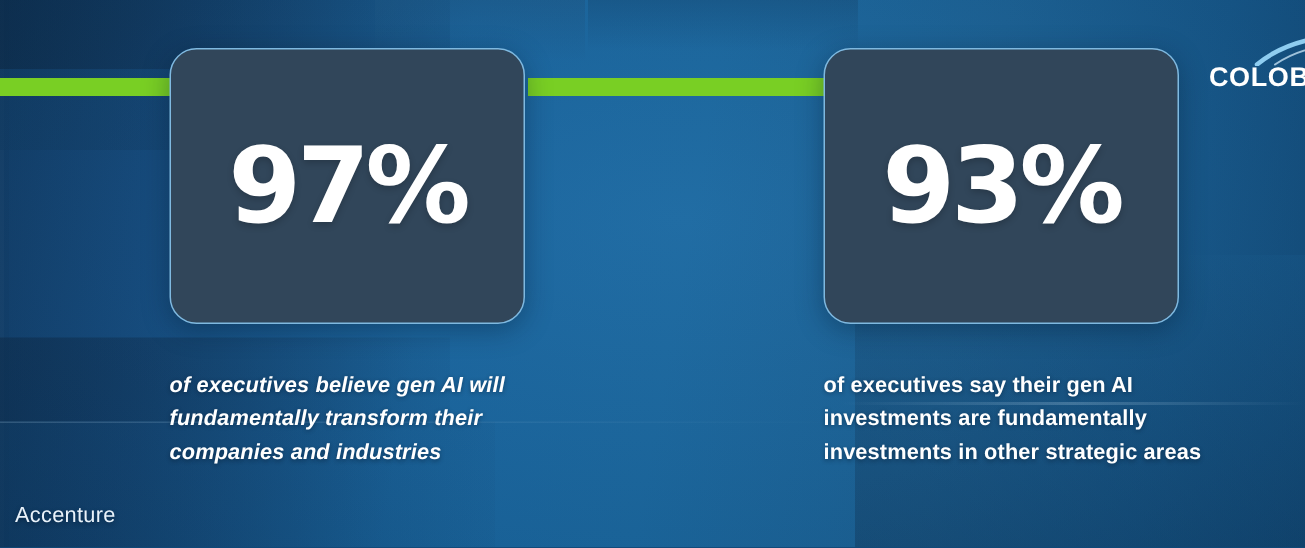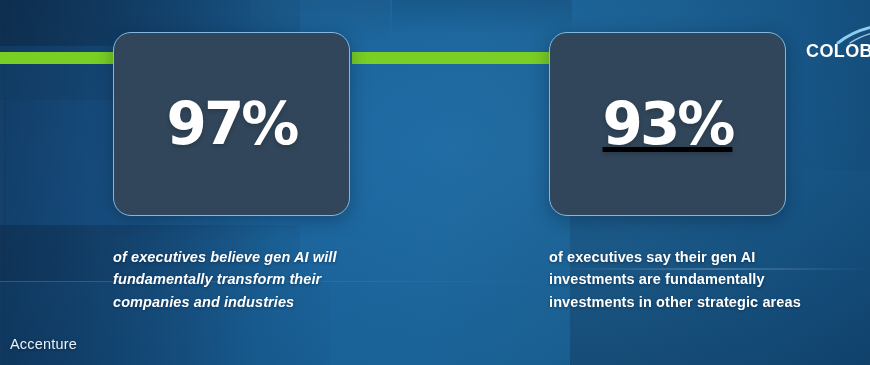--- a/index.html
+++ b/index.html
@@ -97,26 +97,26 @@
     height:184px;
     border-radius:18px;
     background:#31465a;
     border:1.5px solid #7fb9e0;
     display:flex;
     align-items:center;
     justify-content:center;
     box-shadow: 0 4px 18px rgba(4,24,44,.35);
   }
   .stat-card.card-1 { left:113px; width:237px; }
-  .stat-card.card-2 { left:549px; width:237px;text-decoration:underline; }
+  .stat-card.card-2 { left:549px; width:237px; }
 
   .stat-value {
     color:#ffffff;
     font-family:"DejaVu Sans", sans-serif;
-    font-size:58px;
+    font-size:70px;
     font-weight:700;
     letter-spacing:-3px;
     line-height:1;
     white-space:nowrap;
     text-shadow:0 2px 5px rgba(0,0,0,.20);
   }
 
   
   .caption {
     position:absolute;

